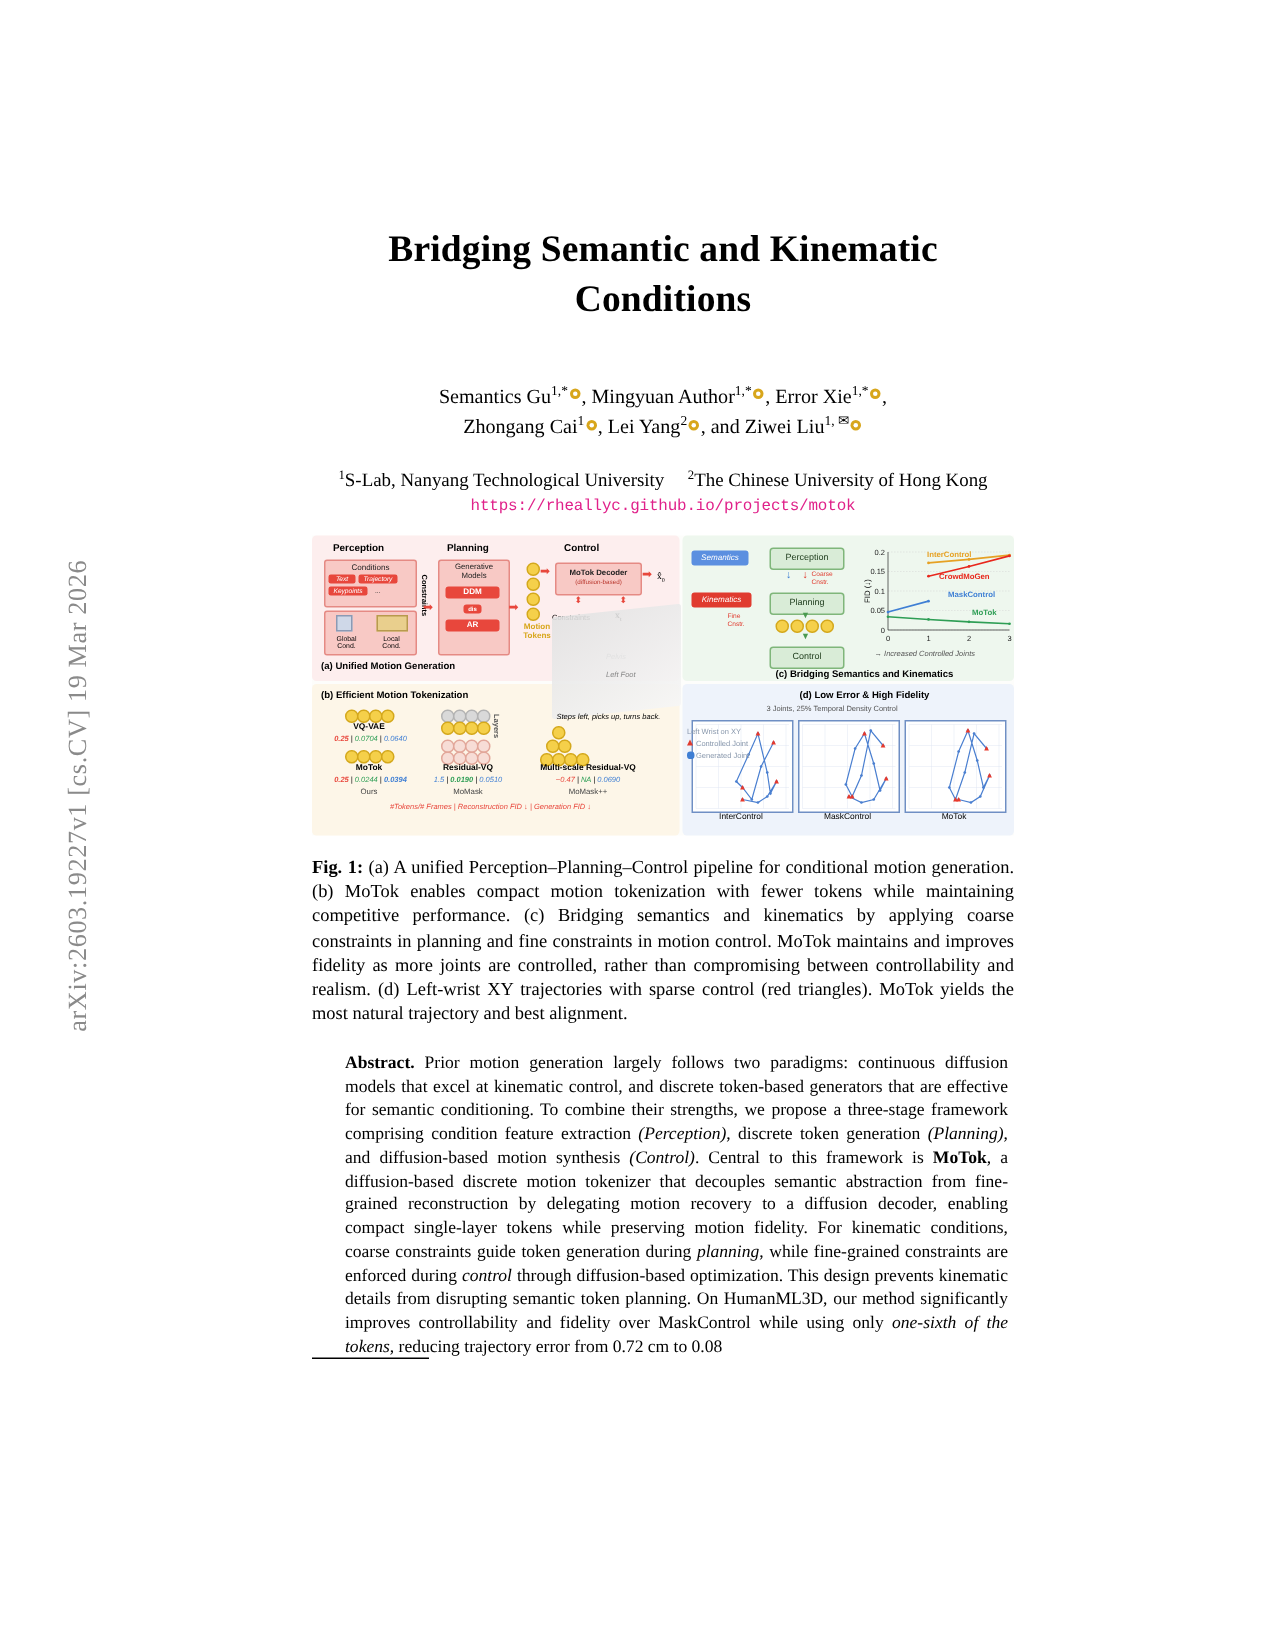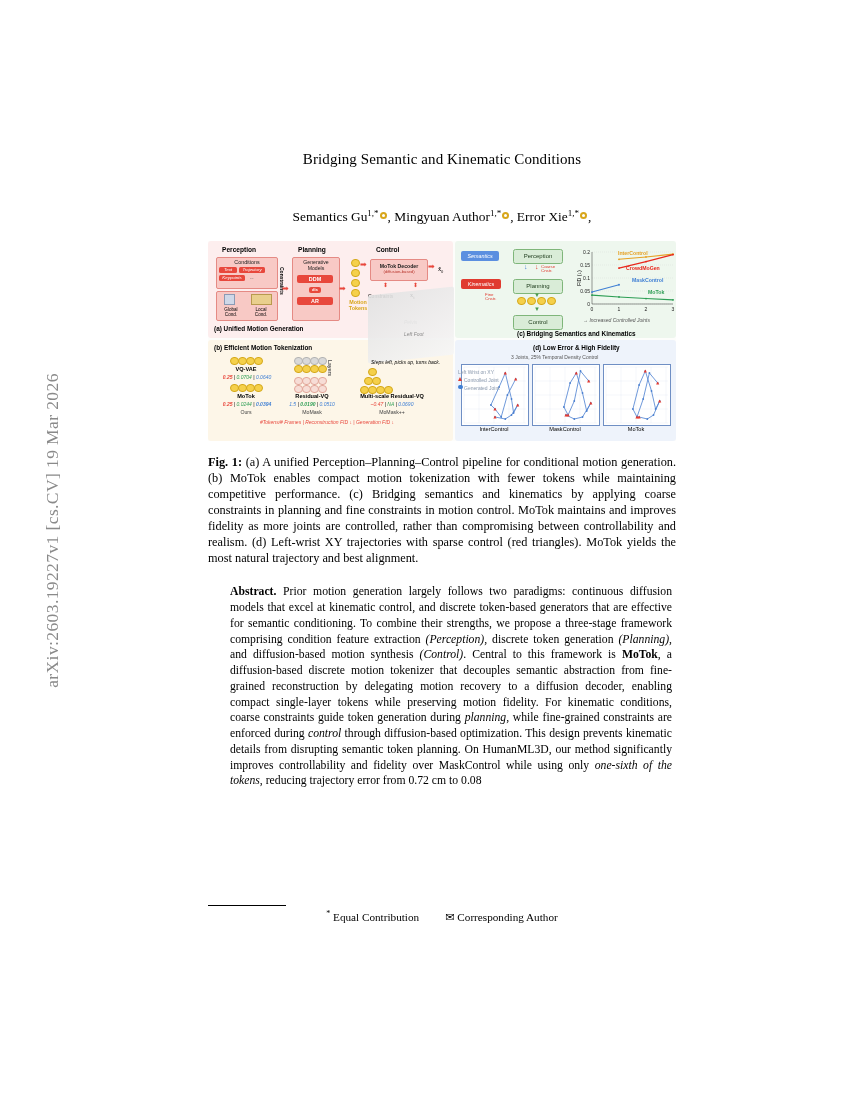--- a/index.html
+++ b/index.html
@@ -14,21 +14,21 @@
   .arxiv-stamp{
     position:absolute;left:-258px;top:520px;width:620px;
     transform:rotate(-90deg);transform-origin:center center;
     text-align:center;font-family:"Liberation Serif",serif;
     font-size:17.5px;color:#8a8a8a;letter-spacing:.4px;white-space:nowrap;
   }
 
   
   .content{position:absolute;left:208px;top:150px;width:468px;}
   .title{
-    font-size:15px;line-height:1.33;text-align:center;font-weight:normal;
+    font-size:25px;line-height:1.33;text-align:center;font-weight:bold;
     letter-spacing:.1px;margin:0 0 0 0;
   }
   .authors{
     margin-top:37px;text-align:center;font-size:13.4px;line-height:1.52;
   }
   .authors sup{font-size:9px;}
   .orc{
     display:inline-block;width:7px;height:7px;border-radius:50%;
     background:#d8a61b;vertical-align:2px;margin:0 1px;position:relative;
   }
@@ -124,22 +124,31 @@
   <div class="content">
 
     <h1 class="title">
       <span>Bridging Semantic and Kinematic Conditions</span><br>
     </h1>
 
     <div class="authors">
       <div>
         <span>Semantics Gu</span><sup>1,*</sup><span class="orc"></span><span>, Mingyuan Author</span><sup>1,*</sup><span class="orc"></span><span>, Error Xie</span><sup>1,*</sup><span class="orc"></span><span>,</span>
       </div>
+      <div>
+        <span>Zhongang Cai</span><sup>1</sup><span class="orc"></span><span>, Lei Yang</span><sup>2</sup><span class="orc"></span><span>, and Ziwei Liu</span><sup>1, ✉</sup><span class="orc"></span>
+      </div>
     </div>
 
+    <div class="affil">
+      <sup>1</sup><span>S-Lab, Nanyang Technological University</span>
+      &nbsp;&nbsp;&nbsp;
+      <sup>2</sup><span>The Chinese University of Hong Kong</span>
+    </div>
+    <div class="url">https://rheallyc.github.io/projects/motok</div>
 
     <div class="figure">
 
       <div class="panelA">
         <div class="ptitle" style="left:14px;top:5px;">Perception</div>
         <div class="ptitle" style="left:90px;top:5px;">Planning</div>
         <div class="ptitle" style="left:168px;top:5px;">Control</div>
 
         <div class="boxred" style="left:8px;top:16px;width:60px;height:30px;">
           <div style="margin-top:1.5px;font-size:5.4px;">Conditions</div>
@@ -457,17 +466,14 @@
 
     <div class="abswrap">
       <div class="abstract">
         <b>Abstract.</b><span> Prior motion generation largely follows two paradigms: continuous diffusion models that excel at kinematic control, and discrete token-based generators that are effective for semantic conditioning. To combine their strengths, we propose a three-stage framework comprising condition feature extraction </span><i>(Perception)</i><span>, discrete token generation </span><i>(Planning)</i><span>, and diffusion-based motion synthesis </span><i>(Control)</i><span>. Central to this framework is </span><b>MoTok</b><span>, a diffusion-based discrete motion tokenizer that decouples semantic abstraction from fine-grained reconstruction by delegating motion recovery to a diffusion decoder, enabling compact single-layer tokens while preserving motion fidelity. For kinematic conditions, coarse constraints guide token generation during </span><i>planning</i><span>, while fine-grained constraints are enforced during </span><i>control</i><span> through diffusion-based optimization. This design prevents kinematic details from disrupting semantic token planning. On HumanML3D, our method significantly improves controllability and fidelity over MaskControl while using only </span><i>one-sixth of the tokens</i><span>, reducing trajectory error from 0.72 cm to 0.08</span>
       </div>
     </div>
 
   </div>
 
   <div class="footrule"></div>
-  <div class="footnote">
-    <sup>*</sup><span> Equal Contribution</span><span class="fnsp"></span><span>✉</span><span> Corresponding Author</span>
-  </div>
 
 </div>
 
 </body></html>

